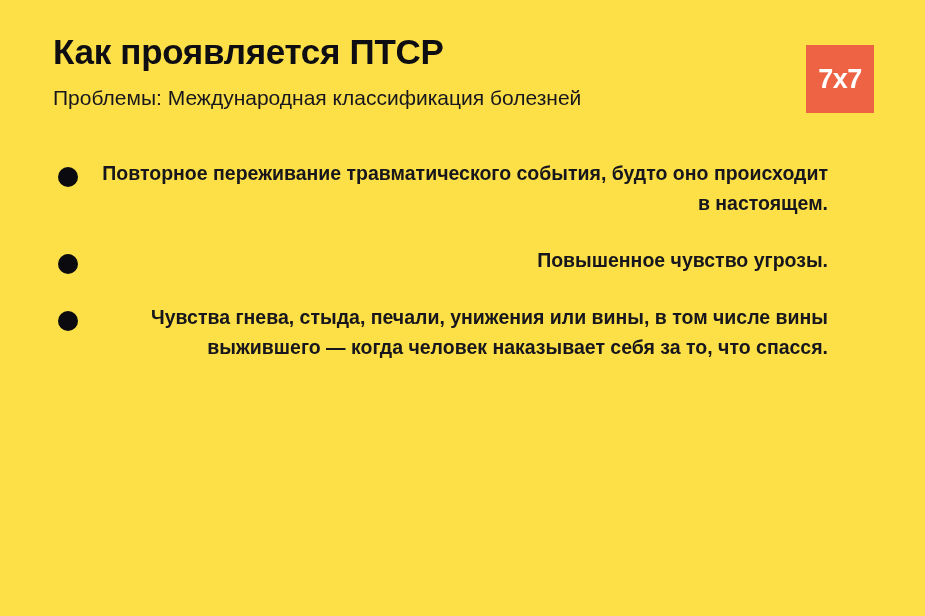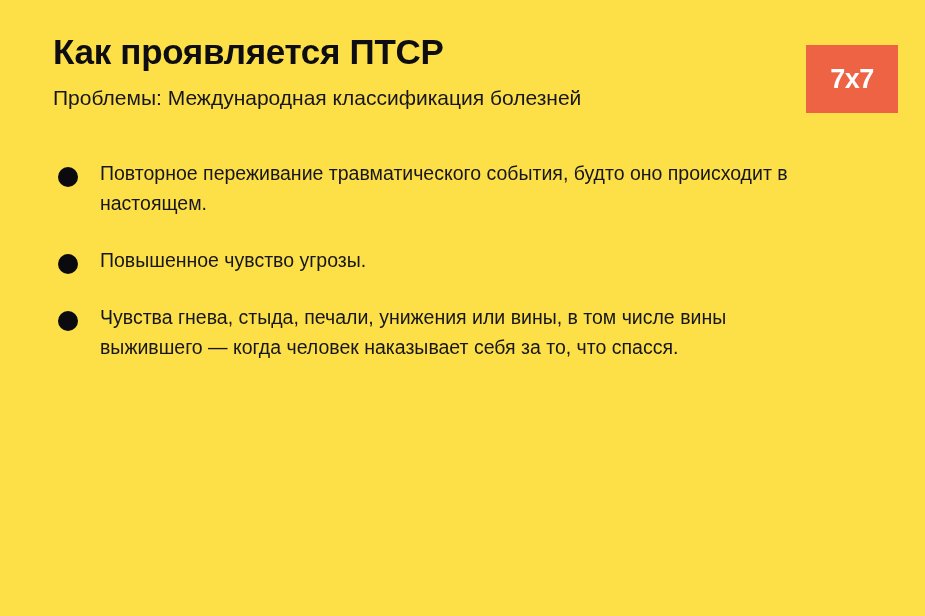--- a/index.html
+++ b/index.html
@@ -44,21 +44,21 @@
     color: #16161c;
     margin: 12px 0 0 0;
     white-space: nowrap;
   }
 
   
   .logo {
     position: absolute;
     left: 806px;
     top: 45px;
-    width: 92px;
+    width: 68px;
     height: 68px;
     background: #ee6344;
     display: flex;
     align-items: center;
     justify-content: center;
   }
   .logo-text {
     color: #ffffff;
     font-size: 27px;
     font-weight: 700;
@@ -91,24 +91,25 @@
     left: 3px;
     top: 9px;
     width: 20px;
     height: 20px;
     border-radius: 50%;
     background: #0b0b0f;
   }
   .bullet-text {
     display: block;
     font-size: 19.5px;
-    font-weight: 400;
+    font-weight: 700;
     line-height: 30px;
     color: #16161c;
     max-width: 728px;
+    text-align: right;
   }
 </style>
 </head>
 <body>
 
 <div id="infographic">
 
   <div class="header">
     <h1 class="title">Как проявляется ПТСР</h1>
     <p class="subtitle">Проблемы: Международная классификация болезней</p>

